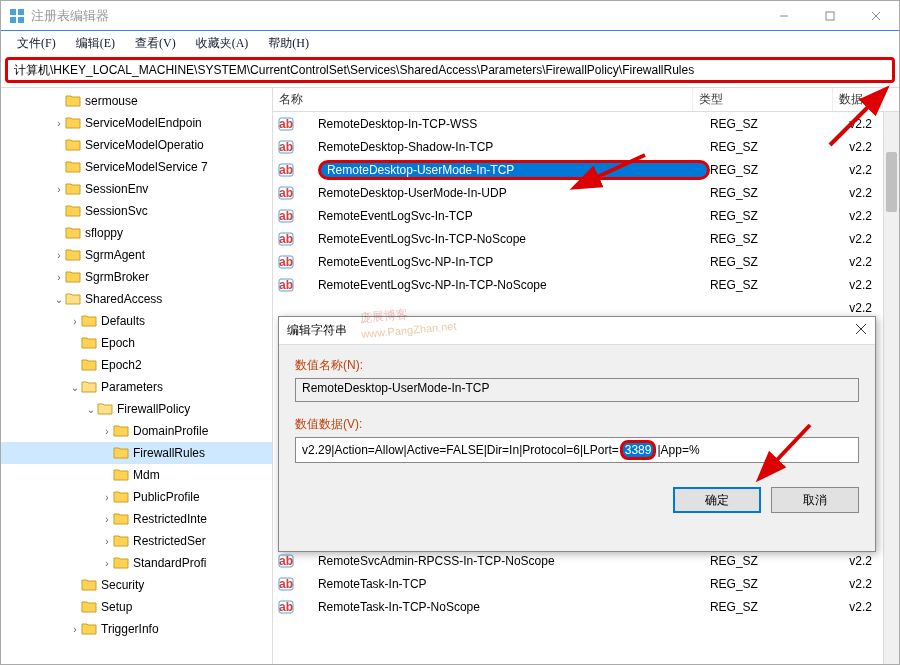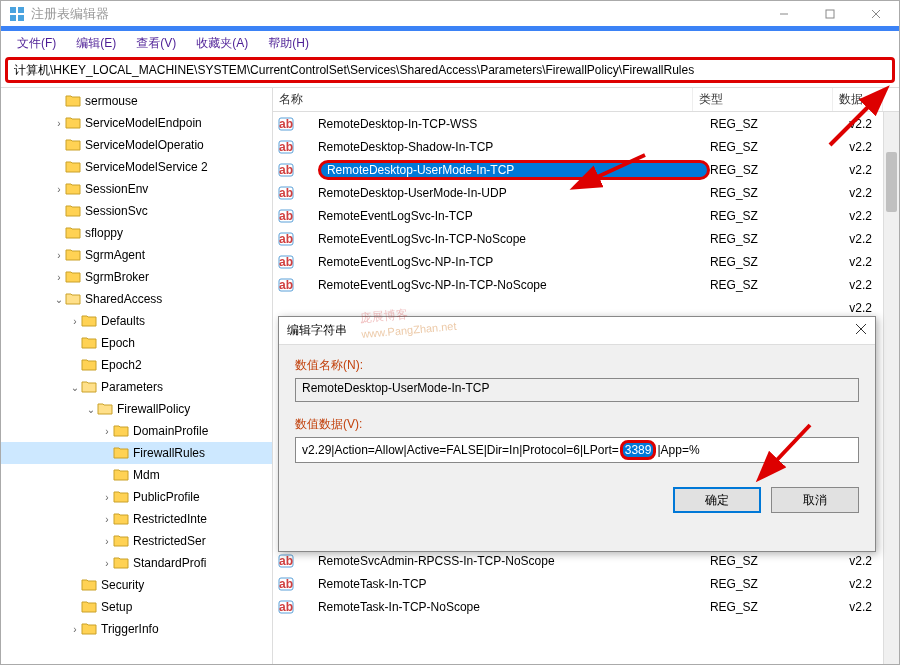--- a/index.html
+++ b/index.html
@@ -1,26 +1,26 @@
 <!DOCTYPE html>
 <html><head>
 <meta charset="utf-8">
 <style>
 * { margin: 0; padding: 0; box-sizing: border-box; font-family: "Microsoft YaHei", "Segoe UI", sans-serif; font-size: 12px; }
 body { background: #fff; width: 900px; height: 665px; overflow: hidden; position: relative; }
 
 .window { border: 1px solid #aaa; height: 665px; display: flex; flex-direction: column; }
 
-.titlebar { height: 30px; display: flex; align-items: center; padding: 0 0 0 8px; background: #fff; border-bottom: 5px solid #3b82f6; }
+.titlebar { height: 30px; display: flex; align-items: center; padding: 0 0 0 8px; background: #fff; border-bottom: 1px solid #3b82f6; }
 .titlebar .app-icon { width: 16px; height: 16px; margin-right: 6px; display: inline-flex; }
 .titlebar .title { flex: 1; color: #999; font-size: 13px; }
 .winbtn { width: 46px; height: 30px; display: inline-flex; align-items: center; justify-content: center; color: #888; }
 
 .menubar { height: 24px; display: flex; align-items: center; padding: 0 8px; gap: 4px; }
-.menubar span { padding: 2px 8px; color: #4c1d95; }
+.menubar span { padding: 2px 8px; color: #0f172a; font-family: Liberation Serif, serif; }
 
 .pathbar { height: 26px; border: 3px solid #d00; border-radius: 4px; margin: 2px 4px 4px 4px; display: flex; align-items: center; padding: 0 6px; overflow: hidden; white-space: nowrap; }
 
 .body { flex: 1; display: flex; border-top: 1px solid #ddd; overflow: hidden; }
 
 .tree { width: 272px; border-right: 1px solid #ddd; overflow: auto; padding: 2px 0; }
 .rowt { display: flex; align-items: center; height: 22px; white-space: nowrap; }
 .rowt .exp { width: 12px; text-align: center; color: #666; font-size: 10px; }
 .rowt .fld { margin-right: 4px; }
 .rowt.sel { background: #cde8ff; }.ind1{padding-left:52px}.ind2{padding-left:68px}.ind3{padding-left:84px}.ind4{padding-left:100px}
@@ -127,21 +127,21 @@
           <span class="fld"><svg width="16" height="14">
               <path d="M1 3 h5 l1 1 h8 v9 h-14 z" fill="#ffd254" stroke="#caa128"></path>
             </svg></span>
           <span>ServiceModelOperatio</span>
         </div>
         <div class="rowt ind1">
           <span class="exp"></span>
           <span class="fld"><svg width="16" height="14">
               <path d="M1 3 h5 l1 1 h8 v9 h-14 z" fill="#ffd254" stroke="#caa128"></path>
             </svg></span>
-          <span>ServiceModelService 2</span>
+          <span>ServiceModelService 7</span>
         </div>
         <div class="rowt ind1">
           <span class="exp">›</span>
           <span class="fld"><svg width="16" height="14">
               <path d="M1 3 h5 l1 1 h8 v9 h-14 z" fill="#ffd254" stroke="#caa128"></path>
             </svg></span>
           <span>SessionEnv</span>
         </div>
         <div class="rowt ind1">
           <span class="exp"></span>

